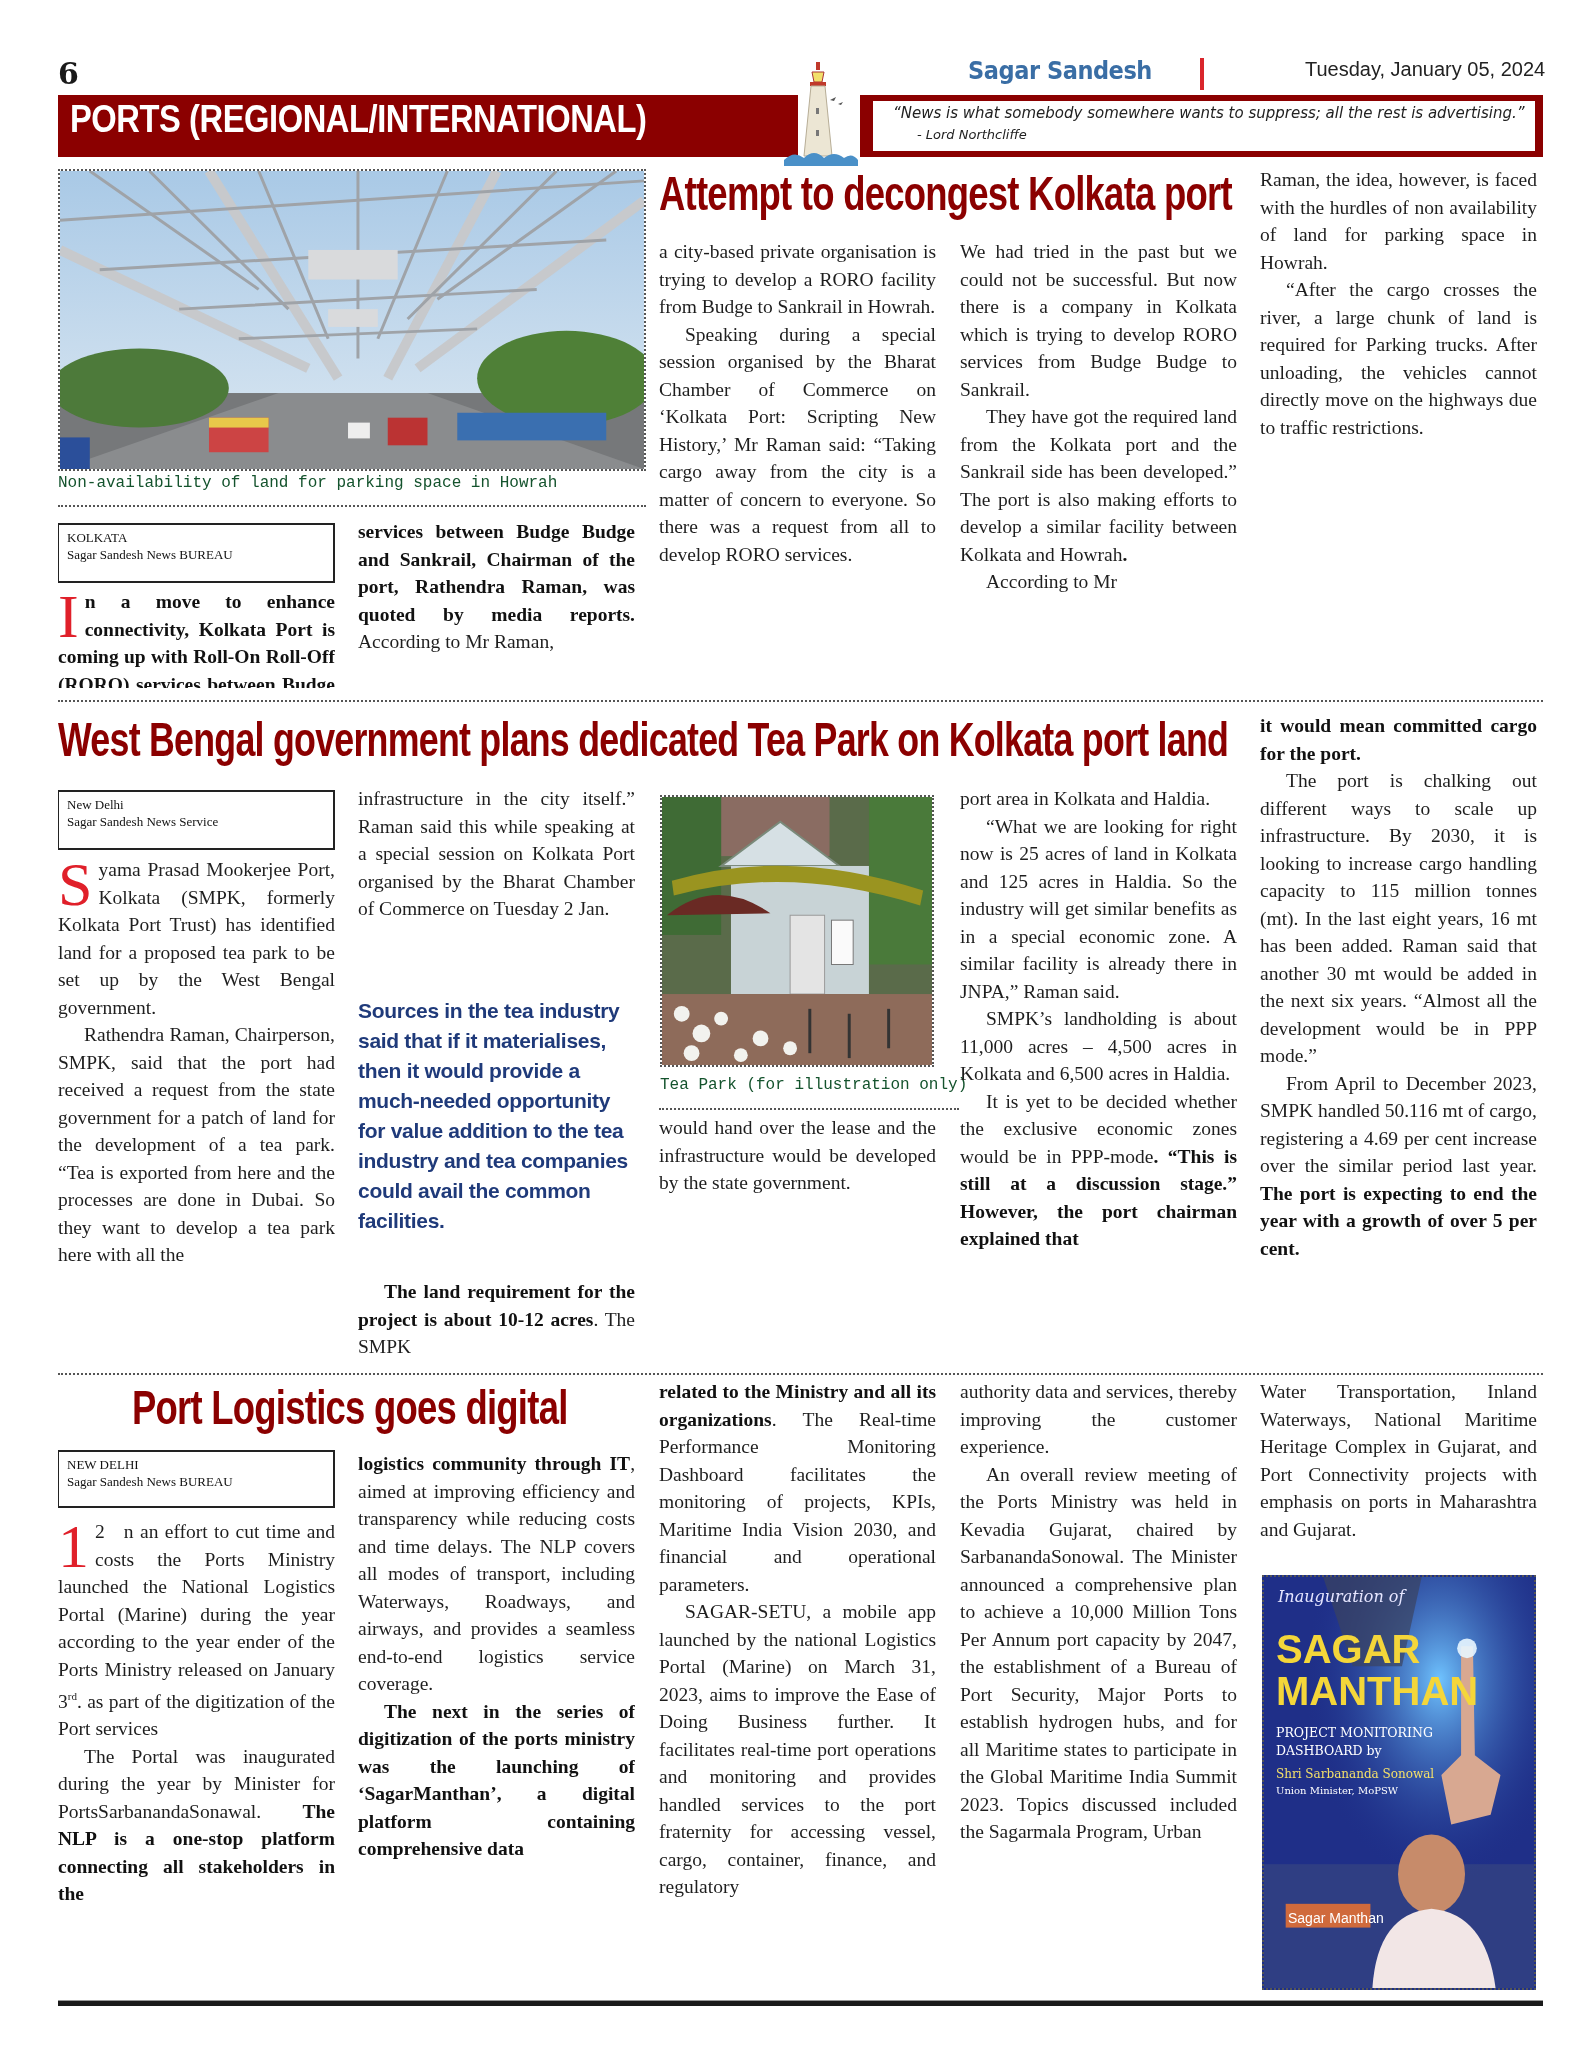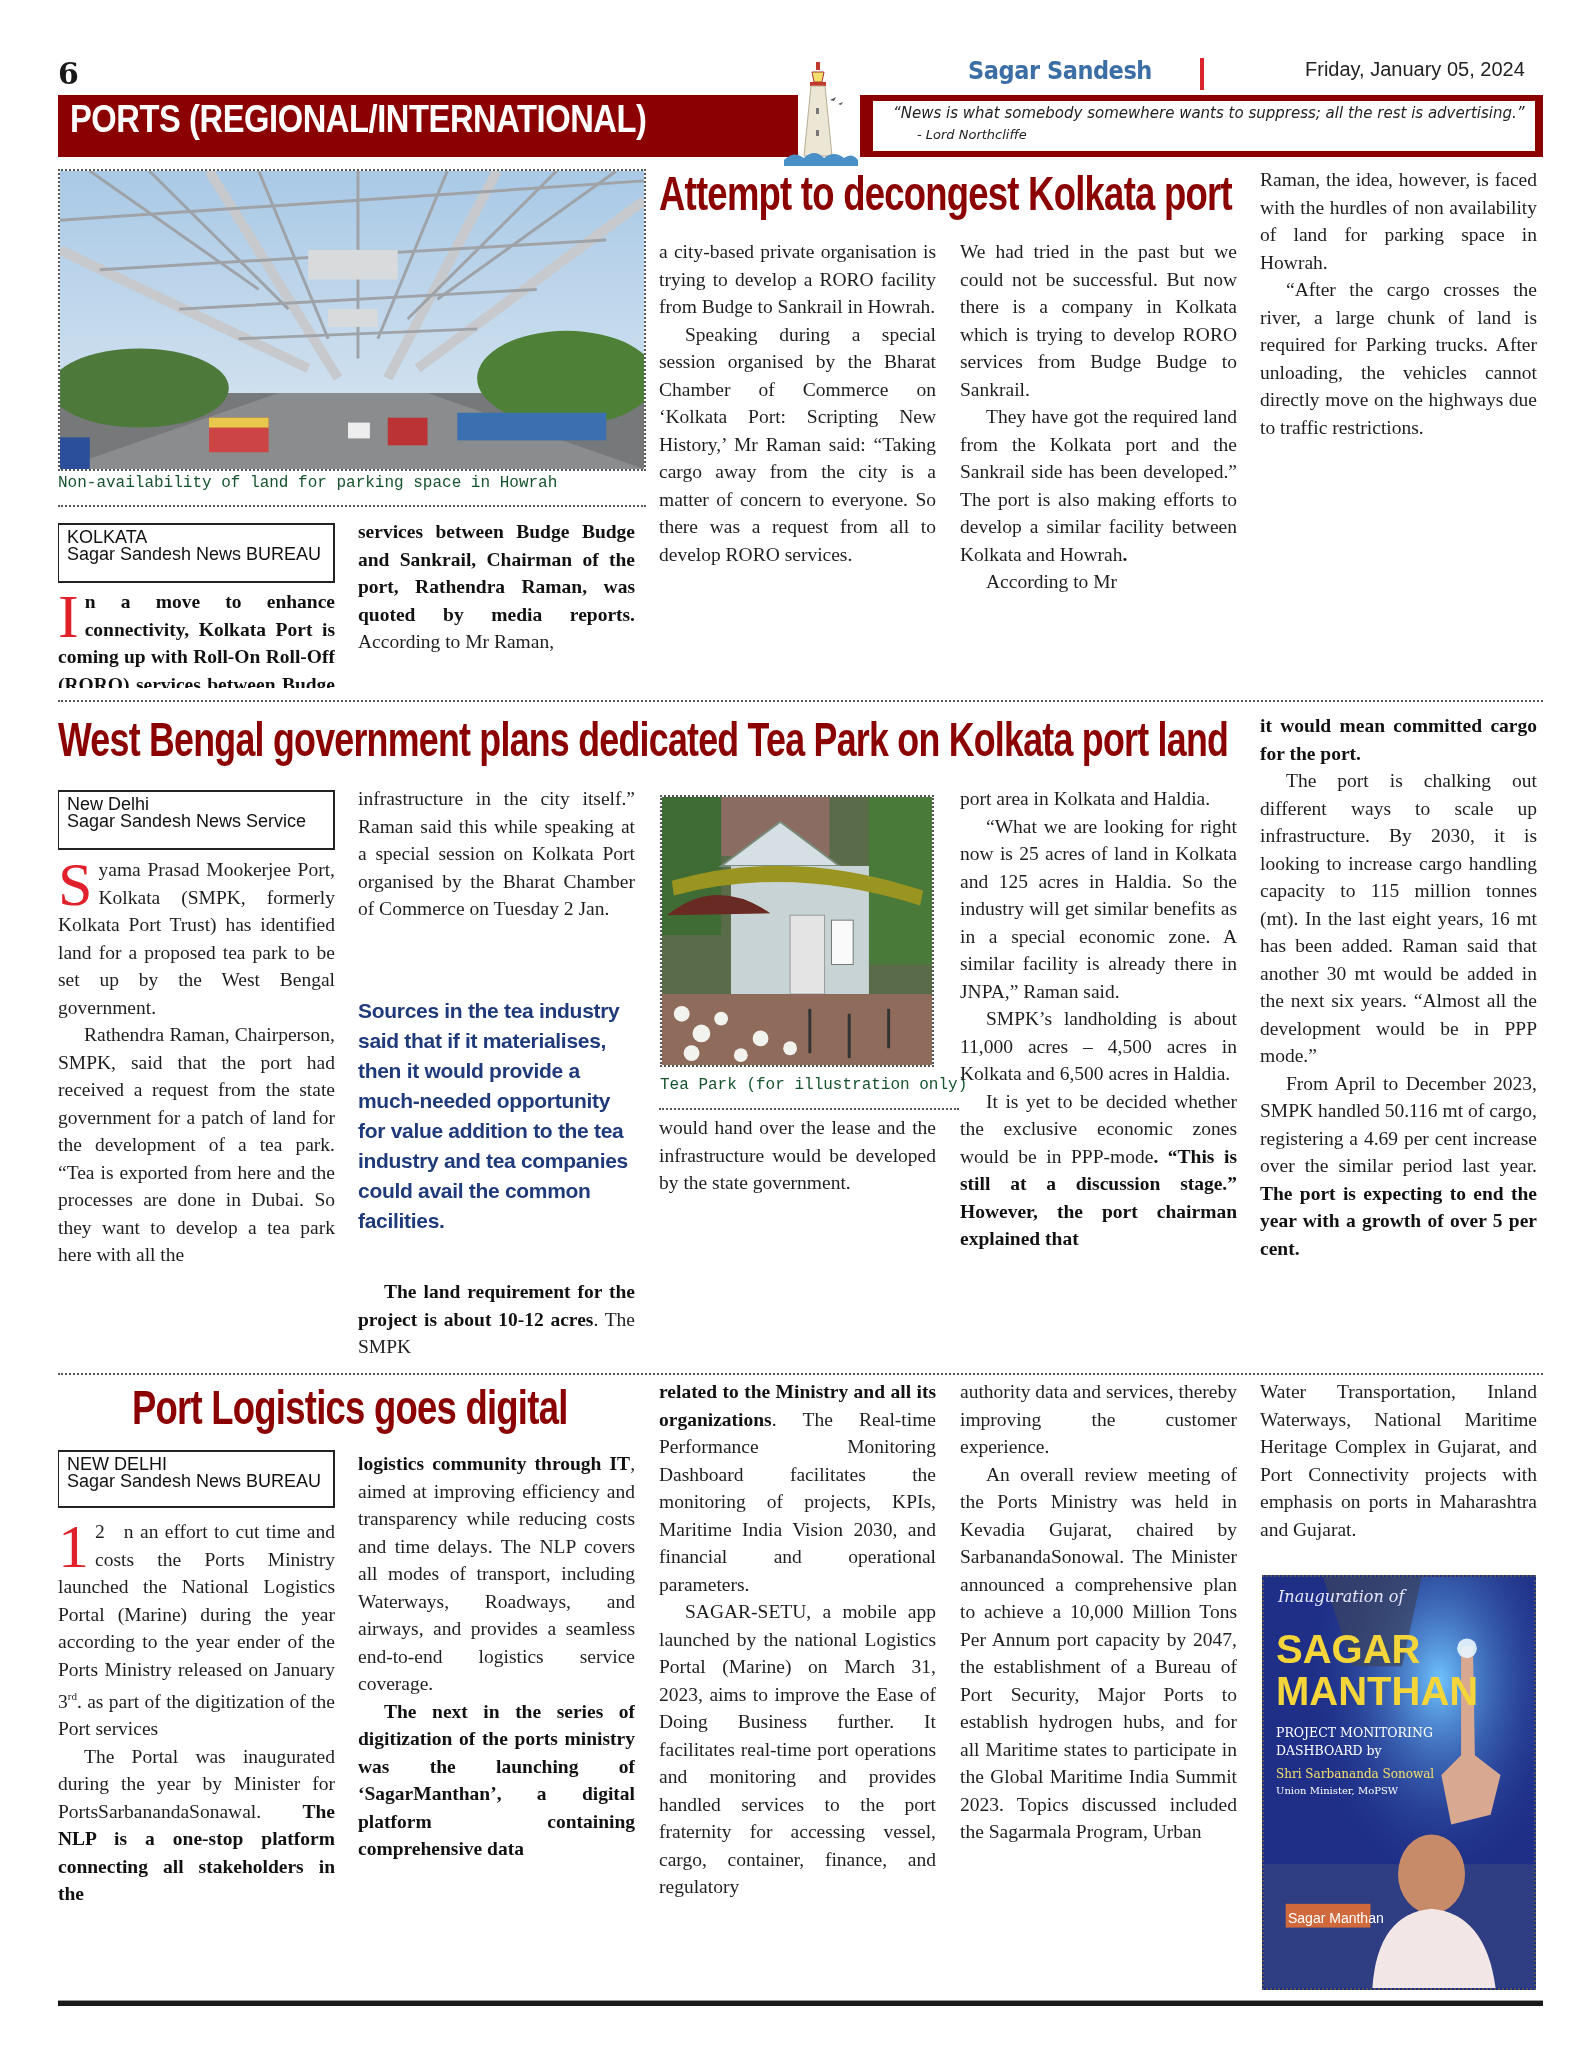--- a/index.html
+++ b/index.html
@@ -12,40 +12,40 @@
   .quote-bar { left: 860px; top: 95px; width: 683px; height: 62px; background: #8b0000; }
   .quote-box { left: 872px; top: 100px; width: 664px; height: 52px; background: #fff; border: 1px solid #8b0000; padding: 2px 10px 0 20px; font-family: "DejaVu Sans", sans-serif; font-style: italic; font-size: 15px; line-height: 21px; color: #222; }
   .quote-box .author { margin-left: 24px; font-size: 13px; margin-top: 12px; }
   .masthead { left: 968px; top: 56px; font-family: "DejaVu Sans", sans-serif; font-weight: bold; font-size: 25px; color: #3a6ea5; letter-spacing: -0.5px; transform: scaleX(0.9); transform-origin: left; }
   .masthead-rule { left: 1200px; top: 58px; width: 4px; height: 32px; background: #d9262c; }
   .dateline { left: 1305px; top: 58px; font-family: "Liberation Sans", sans-serif; font-size: 20px; color: #222; }
   .lighthouse { left: 780px; top: 60px; width: 80px; height: 110px; }
   .photo { border: 2px dotted #555; overflow: hidden; }
   .caption { font-family: Liberation Mono, monospace; font-size: 16px; color: #14532d; white-space: nowrap; }
   .dotline { height: 0; border-top: 2px dotted #555; }
-  .byline { border: 2px solid #222; border-left-width: 1px; padding: 4px 8px; font-family: Liberation Sans, sans-serif; font-size: 18px; line-height: 17px; color: #111; }
+  .byline { border: 2px solid #222; border-left-width: 1px; padding: 4px 8px; font-family: Liberation Serif, serif; font-size: 13px; line-height: 17px; color: #111; }
   .byline span { display: block; }
   .col { font-size: 19.5px; line-height: 27.5px; text-align: justify; hyphens: none; color: #1e1e1e; }
   .col p { text-indent: 26px; }
   .col p.noind { text-indent: 0; }
   .col b { font-weight: bold; color: #111; }
   .dropcap { float: left; font-size: 62px; line-height: 48px; color: #e0202a; margin: 4px 6px 0 0; font-family: "Liberation Serif", serif; }
   .headline { font-family: "Liberation Sans", sans-serif; font-weight: bold; color: #8b0000; white-space: nowrap; transform-origin: left center; letter-spacing: -1px; }
   .pull { font-family: "Liberation Sans", sans-serif; font-weight: bold; font-size: 21px; line-height: 30px; color: #1f3a7a; letter-spacing: -0.3px; }
   .bottom-rule { left: 58px; top: 2000px; width: 1485px; height: 6px; background: #1a1a1a; border-top: 1px solid #999; }
   .bridge svg, .tea svg, .manthan svg { display: block; width: 100%; height: 100%; }
   .manthan-text { font-family: "Liberation Sans", sans-serif; font-weight: bold; }
 </style>
 </head>
 <body>
 
 <div class="abs page-num">6</div>
 <div class="abs masthead">Sagar Sandesh</div>
 <div class="abs masthead-rule"></div>
-<div class="abs dateline">Friday, January 05, 2024</div>
+<div class="abs dateline">Tuesday, January 05, 2024</div>
 <div class="abs section-bar"></div>
 <div class="abs section-title">PORTS (REGIONAL/INTERNATIONAL)</div>
 <div class="abs quote-bar"></div>
 <div class="abs quote-box">
   <span>“News is what somebody somewhere wants to suppress; all the rest is advertising.”</span>
   <span class="author">- Lord Northcliffe</span>
 </div>
 <div class="abs lighthouse">
   <svg viewBox="0 0 80 110" width="80" height="110">
     <rect x="36" y="2" width="4" height="8" fill="#c0392b"></rect>

